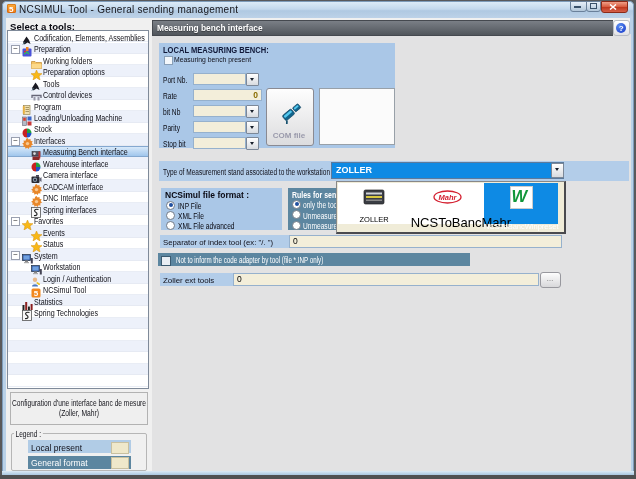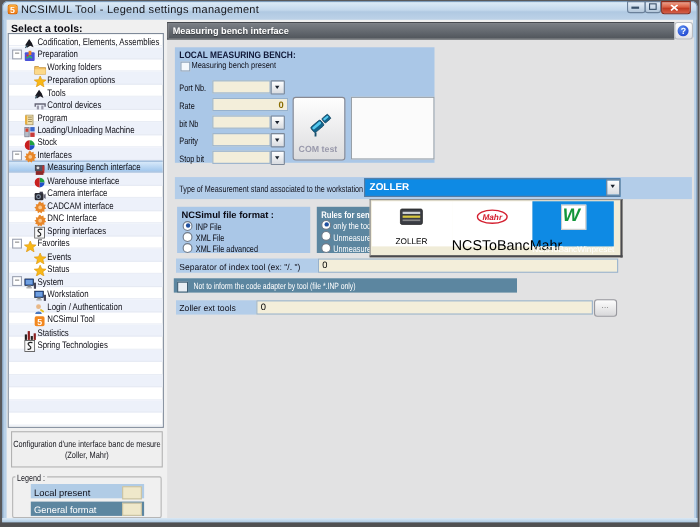--- a/index.html
+++ b/index.html
@@ -13,21 +13,21 @@
 .ddbtn:after{content:"";position:absolute;left:2.6px;top:4.2px;border-left:2.6px solid transparent;border-right:2.6px solid transparent;border-top:3.6px solid #18202c;}
 .radio{position:absolute;width:7px;height:7px;border-radius:50%;background:#fff;border:1px solid #707a88;}
 .radio.sel:after{content:"";position:absolute;left:1.5px;top:1.5px;width:4px;height:4px;border-radius:50%;background:#2050a0;}
 </style></head><body>
 
 <div class="abs" style="left:2px;top:1px;width:632px;height:474px;background:#b9d1e8;border-radius:5px 5px 0 0;box-shadow:inset 0 0 0 1px #7e9cba;"></div>
 
 <div class="abs" style="left:3px;top:2px;width:630px;height:16px;border-radius:4px 4px 0 0;background:linear-gradient(#dcebf7 0%,#c3d8ec 45%,#b0c9e2 55%,#bdd2e8 100%);"></div>
 <div class="abs" style="left:7px;top:4px;width:9px;height:9px;border-radius:2px;background:linear-gradient(#fcae3c,#f07814);box-shadow:inset 0 0 0 0.5px #c05a00;"></div>
 <div class="abs" style="left:9px;top:4.5px;font-size:8px;font-weight:bold;color:#fff;">5</div>
-<div class="abs" style="left:19px;top:3.5px;font-size:10px;letter-spacing:0.25px;color:#15151a;">NCSIMUL Tool - Legend settings management</div>
+<div class="abs" style="left:19px;top:3.5px;font-size:10px;letter-spacing:0.25px;color:#15151a;">NCSIMUL Tool - General sending management</div>
 
 <div class="abs" style="left:570px;top:1px;width:15px;height:9px;background:linear-gradient(#e6eff9,#b2c6da);border:1px solid #6a809a;border-radius:0 0 3px 3px;"></div>
 <div class="abs" style="left:586px;top:1px;width:13px;height:9px;background:linear-gradient(#e6eff9,#b2c6da);border:1px solid #6a809a;border-radius:0 0 3px 3px;"></div>
 <div class="abs" style="left:601px;top:1px;width:25px;height:10px;background:linear-gradient(#f0a088,#d95f43 45%,#c03a20 55%,#d4604a);border:1px solid #8c2a18;border-radius:0 0 3px 3px;"></div>
 <div class="abs" style="left:574px;top:5.5px;width:7px;height:2.5px;background:#39506a;"></div>
 <div class="abs" style="left:589.5px;top:3px;width:5px;height:4px;border:1.2px solid #39506a;"></div>
 <svg class="abs" style="left:609px;top:3.5px;" width="8" height="6" viewBox="0 0 8 6">
     <path d="M1 0.5 L7 5.5 M7 0.5 L1 5.5" stroke="#fff" stroke-width="1.5"></path>
   </svg>
 
@@ -258,21 +258,21 @@
 <div class="abs" style="left:266px;top:88px;width:46px;height:56px;background:linear-gradient(#fefefe,#dcdcde);border:1px solid #8a8a92;border-radius:3px;"></div>
 <svg class="abs" style="left:276px;top:96px;" width="28" height="28" viewBox="0 0 28 28">
     <g transform="rotate(-40 14 14)">
       <rect x="4" y="13.5" width="11.5" height="6.5" rx="1.5" fill="#12648c" stroke="#0c3c58" stroke-width="0.6"></rect>
       <rect x="5" y="14.6" width="9.5" height="2.4" rx="1" fill="#55c8ee"></rect>
       <rect x="17" y="14" width="7" height="5.2" rx="1" fill="#12648c" stroke="#0c3c58" stroke-width="0.6"></rect>
       <rect x="17.8" y="15" width="5.4" height="1.9" rx="0.8" fill="#55c8ee"></rect>
       <path d="M4.5 20.5 L0.5 25" stroke="#16506e" stroke-width="1.7" stroke-linecap="round"></path>
     </g>
   </svg>
-<div class="abs" style="left:266px;top:131px;width:46px;text-align:center;font-size:8px;font-weight:bold;color:#9a9aac;">COM test</div>
+<div class="abs" style="left:266px;top:131px;width:46px;text-align:center;font-size:8px;font-weight:bold;color:#9a9aac;">COM file</div>
 
 <div class="abs" style="left:319px;top:88px;width:74px;height:55px;background:#fbfbfb;border:1px solid #98a0a8;"></div>
 
 <div class="abs" style="left:159px;top:161px;width:470px;height:20px;background:#b3cde9;"></div>
 <div class="abs" style="left:163px;top:167px;font-size:8.4px;color:#10101a;white-space:nowrap;transform:scaleX(0.78);transform-origin:0 0;">Type of Measurement stand associated to the workstation</div>
 
 <div class="abs" style="left:331px;top:162px;width:231px;height:15px;background:#0e8ae4;border:1px solid #5c7a9c;"></div>
 <div class="abs" style="left:336px;top:165px;font-size:9px;font-weight:bold;color:#fff;">ZOLLER</div>
 <div class="ddbtn" style="left:551px;top:163px;height:13px;"></div>
 

